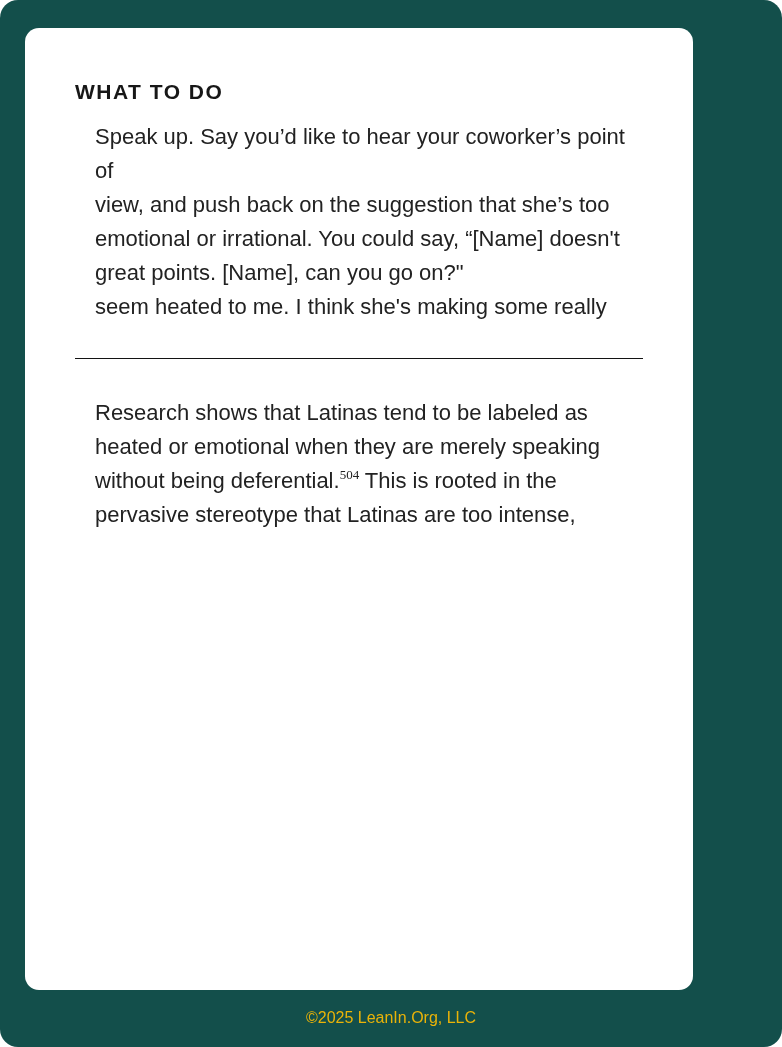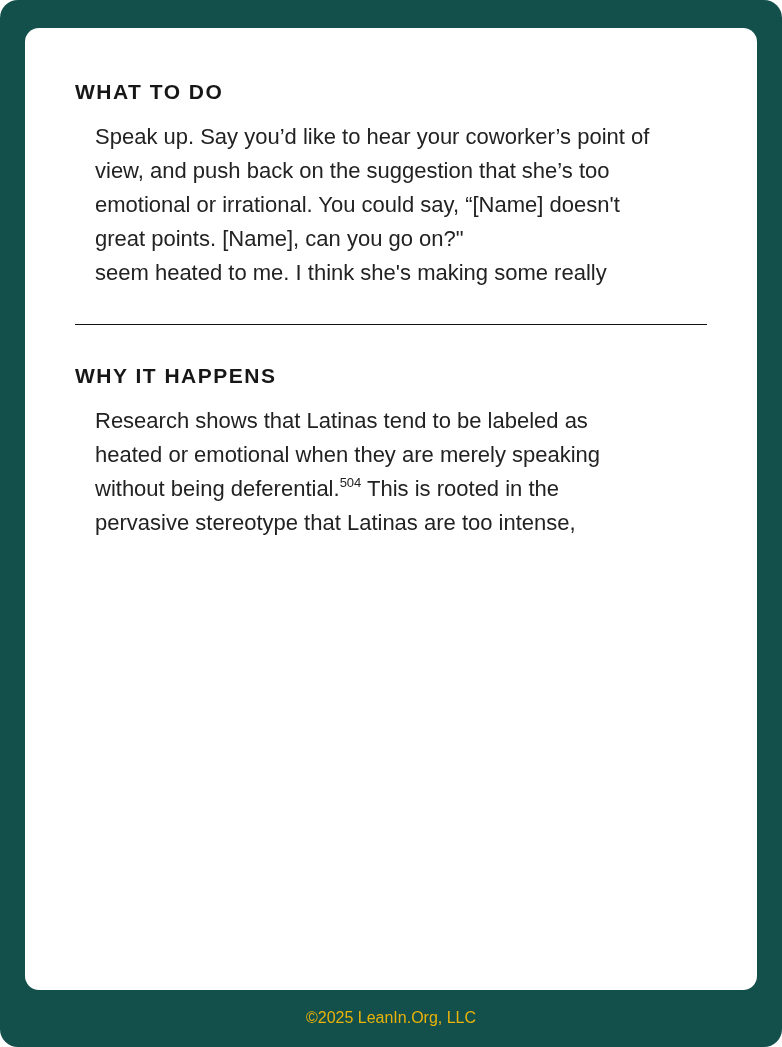--- a/index.html
+++ b/index.html
@@ -15,21 +15,21 @@
   .panel {
     position: absolute;
     inset: 0;
     background: #134F4B;
     border-radius: 18px;
   }
   .card {
     position: absolute;
     left: 25px;
     top: 28px;
-    width: 732px;
+    width: 668px;
     height: 962px;
     background: #ffffff;
     border-radius: 14px;
     padding: 50px 50px 0 50px;
   }
   .section-heading {
     margin: 0;
     font-size: 21px;
     line-height: 28px;
     font-weight: 700;
@@ -43,20 +43,21 @@
     font-weight: 400;
     color: #222222;
   }
   .body-paragraph .line { display: block; margin-left: 20px; }
   .body-paragraph sup {
     font-size: 13px;
     line-height: 0;
     position: relative;
     top: -1px;
     vertical-align: super;
+    font-family: Liberation Serif, serif;
   }
   .divider {
     border: none;
     border-top: 1.5px solid #131313;
     margin: 34px 0 37px 0;
     width: 100%;
   }
   .footer {
     position: absolute;
     left: 0;
@@ -83,21 +84,20 @@
           <span class="line">view, and push back on the suggestion that she’s too</span>
           <span class="line">emotional or irrational. You could say, “[Name] doesn't</span>
           <span class="line">great points. [Name], can you go on?"</span>
           <span class="line">seem heated to me. I think she's making some really</span>
         </p>
     </section>
 
     <hr class="divider">
 
     <section>
-      <h2 class="section-heading" style="color: rgb(23, 23, 23);">WHY IT HAPPENS</h2>
       <p class="body-paragraph" style="color: rgb(34, 34, 34);">
           <span class="line">Research shows that Latinas tend to be labeled as</span>
           <span class="line">heated or emotional when they are merely speaking</span>
           <span class="line">without being deferential.<sup>504</sup> This is rooted in the</span>
           <span class="line">pervasive stereotype that Latinas are too intense,</span>
         </p>
     </section>
 
   </div>
 

